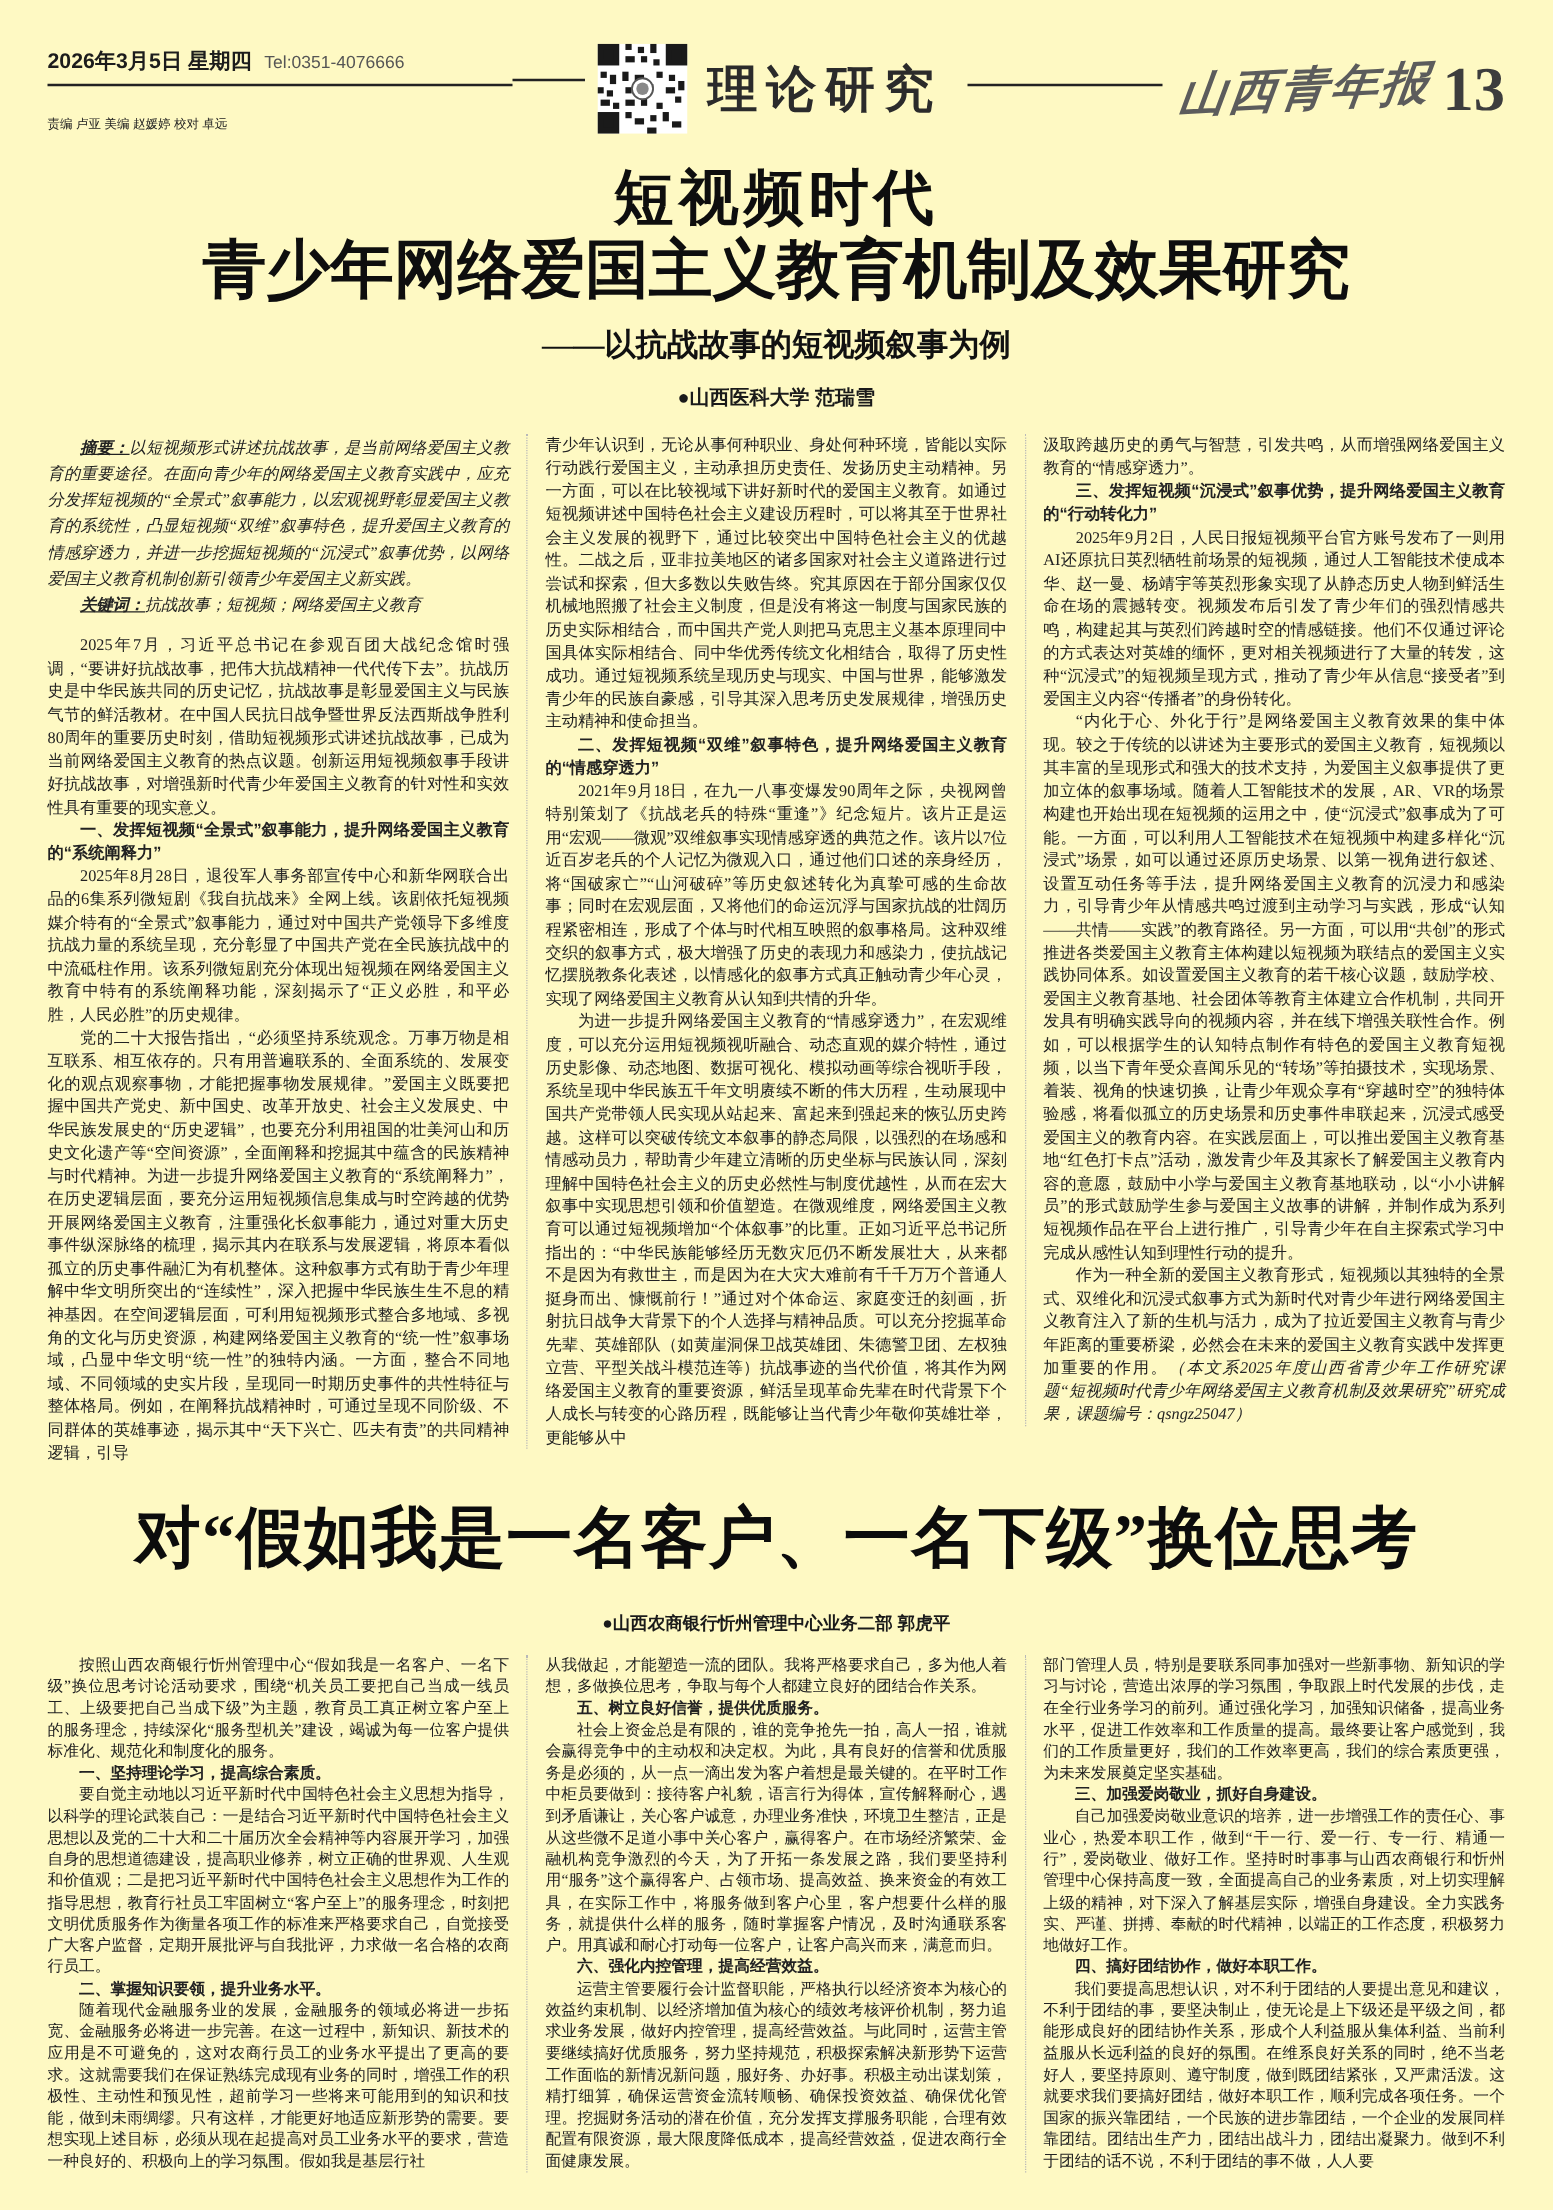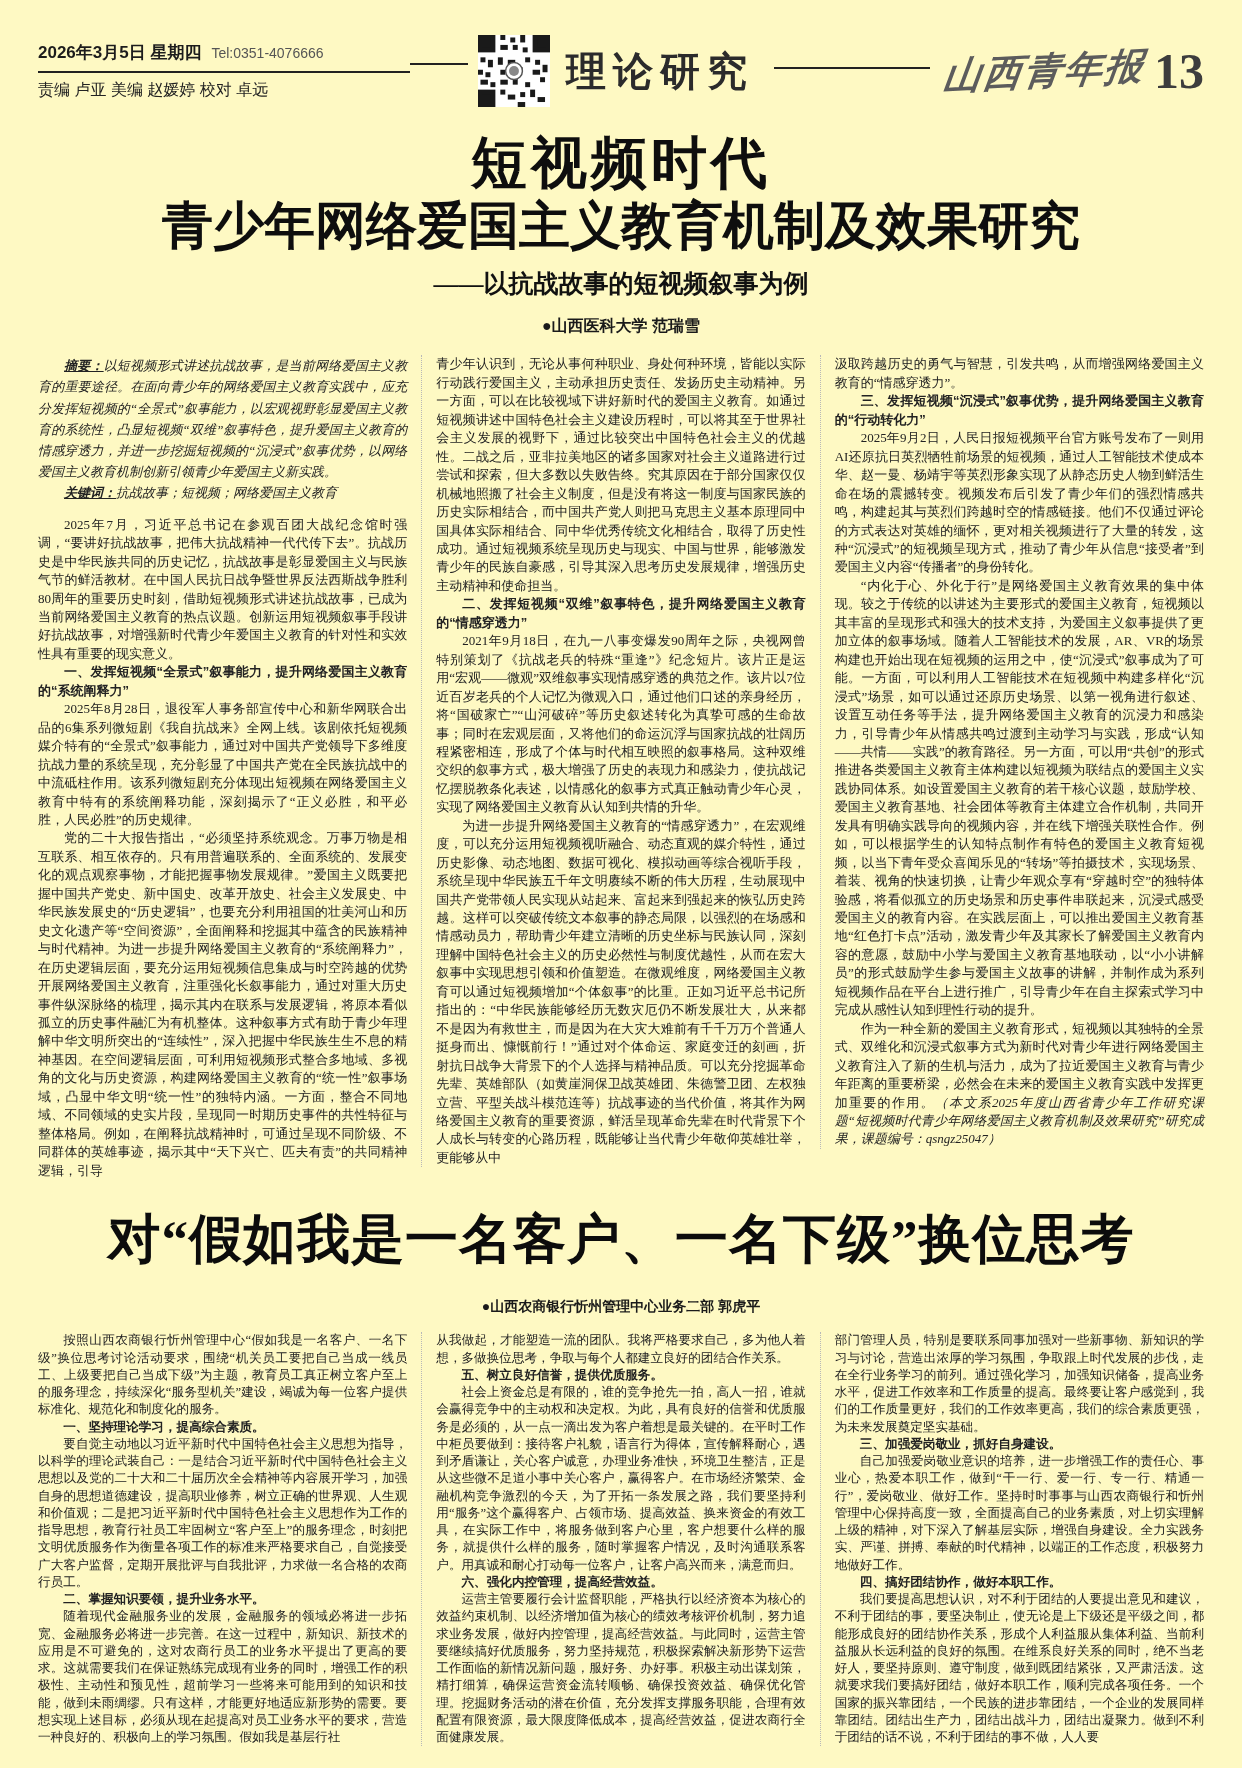--- a/index.html
+++ b/index.html
@@ -7,30 +7,30 @@
     width:1242px;height:1768px;margin:0 auto;background:#fef9c3;color:#222;
     box-sizing:border-box;padding:34px 38px;overflow:hidden;position:relative;
     font-family:"Liberation Serif","DejaVu Serif",serif;
   }
   
   .hdr{display:flex;align-items:center;height:74px;}
   .hdr-left{width:372px;}
   .hdr-date{display:flex;align-items:baseline;gap:10px;padding-bottom:7px;border-bottom:2px solid #222;}
   .hdr-date .d{font-size:17px;font-weight:bold;font-family:"Liberation Sans",sans-serif;color:#1c1c1c;}
   .hdr-date .t{font-size:14px;color:#555;font-family:"Liberation Sans",sans-serif;}
-  .hdr-editors{font-size:16px;padding-top:7px;font-family:"Liberation Sans",sans-serif;color:#222;}
+  .hdr-editors{font-size:10px;padding-top:23px;font-family:"Liberation Sans",sans-serif;color:#222;}
   .hdr-rule-a{flex:0 0 58px;height:2px;background:#222;margin-top:-14px;}
   .qr{flex:0 0 72px;margin:0 10px;}
   .section-title{font-size:40px;font-weight:bold;letter-spacing:7px;color:#2b2b2b;margin:0 6px;white-space:nowrap;}
   .hdr-rule-b{flex:1;height:2px;background:#222;margin:0 14px;margin-top:-6px;}
   .masthead{font-size:38px;font-weight:bold;font-style:italic;color:#5c5c5c;transform:skewX(-10deg) rotate(-3deg);white-space:nowrap;letter-spacing:2px;}
   .page-num{font-size:50px;font-weight:900;color:#3d3d3d;margin-left:10px;font-family:"Liberation Serif",serif;}
   
   .a1-titles{text-align:center;margin-top:26px;}
-  .a1-t1{font-size:56px;font-weight:900;letter-spacing:4px;color:#0e0e0e;line-height:1.05;}
+  .a1-t1{font-size:48px;font-weight:900;letter-spacing:4px;color:#0e0e0e;line-height:1.05;}
   .a1-t2{font-size:51px;font-weight:900;letter-spacing:0px;color:#0e0e0e;line-height:1.15;margin-top:4px;}
   .a1-sub{font-size:25px;font-weight:700;margin-top:12px;color:#111;}
   .byline{text-align:center;font-size:16px;font-weight:bold;font-family:"Liberation Sans",sans-serif;margin:16px 0 18px;color:#1a1a1a;}
   
   .cols{display:flex;align-items:flex-start;}
   .col{flex:1;padding:0 14px;text-align:justify;}
   .col:first-child{padding-left:0;}
   .col:last-child{padding-right:0;}
   .col + .col{border-left:1px dotted #b8b8b8;}
   .a1 .col{font-size:13px;line-height:1.42;}

